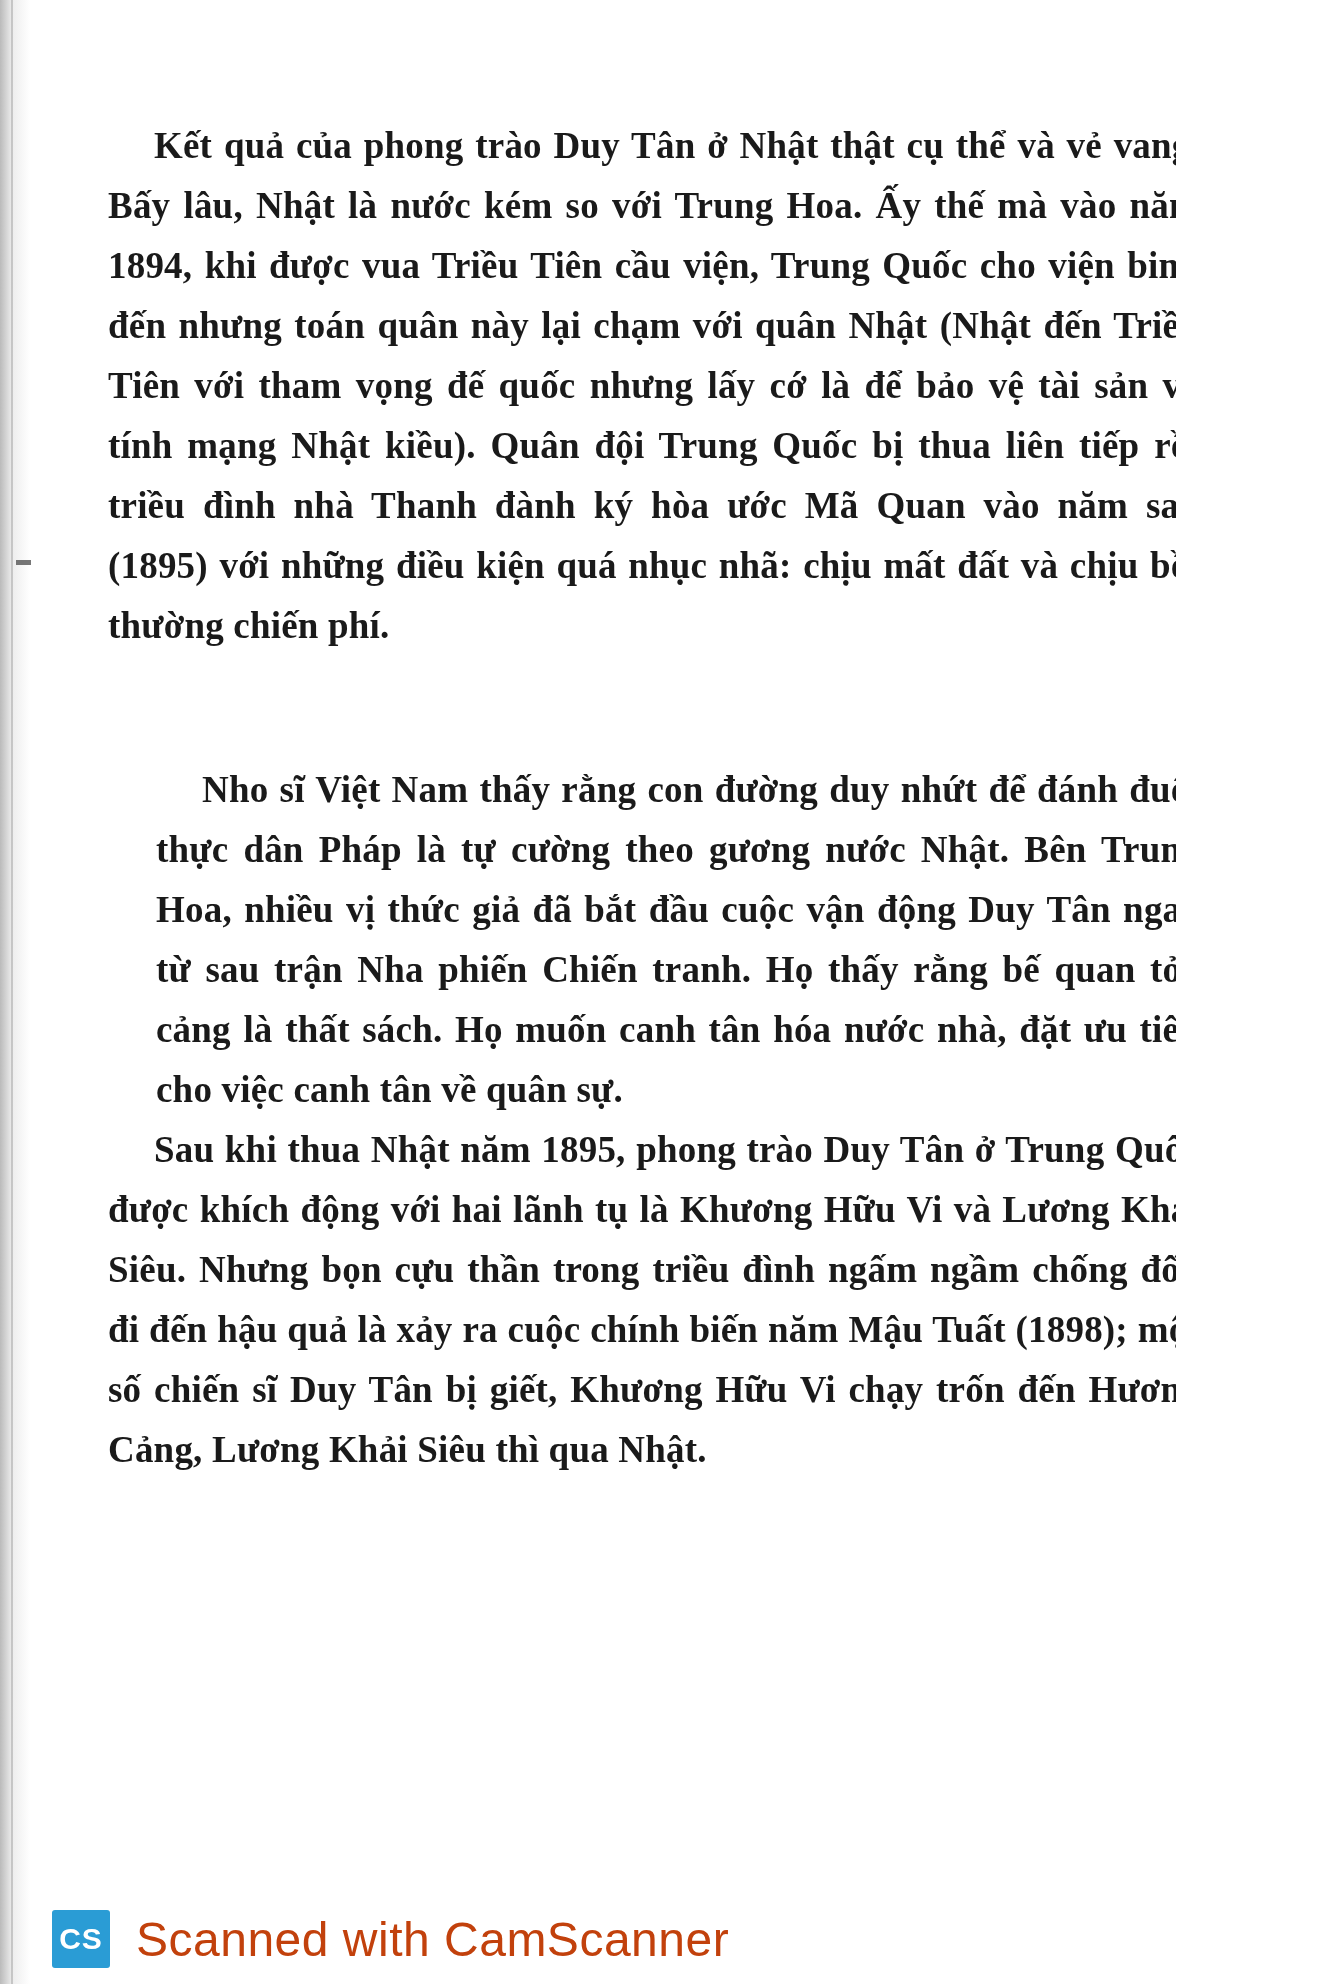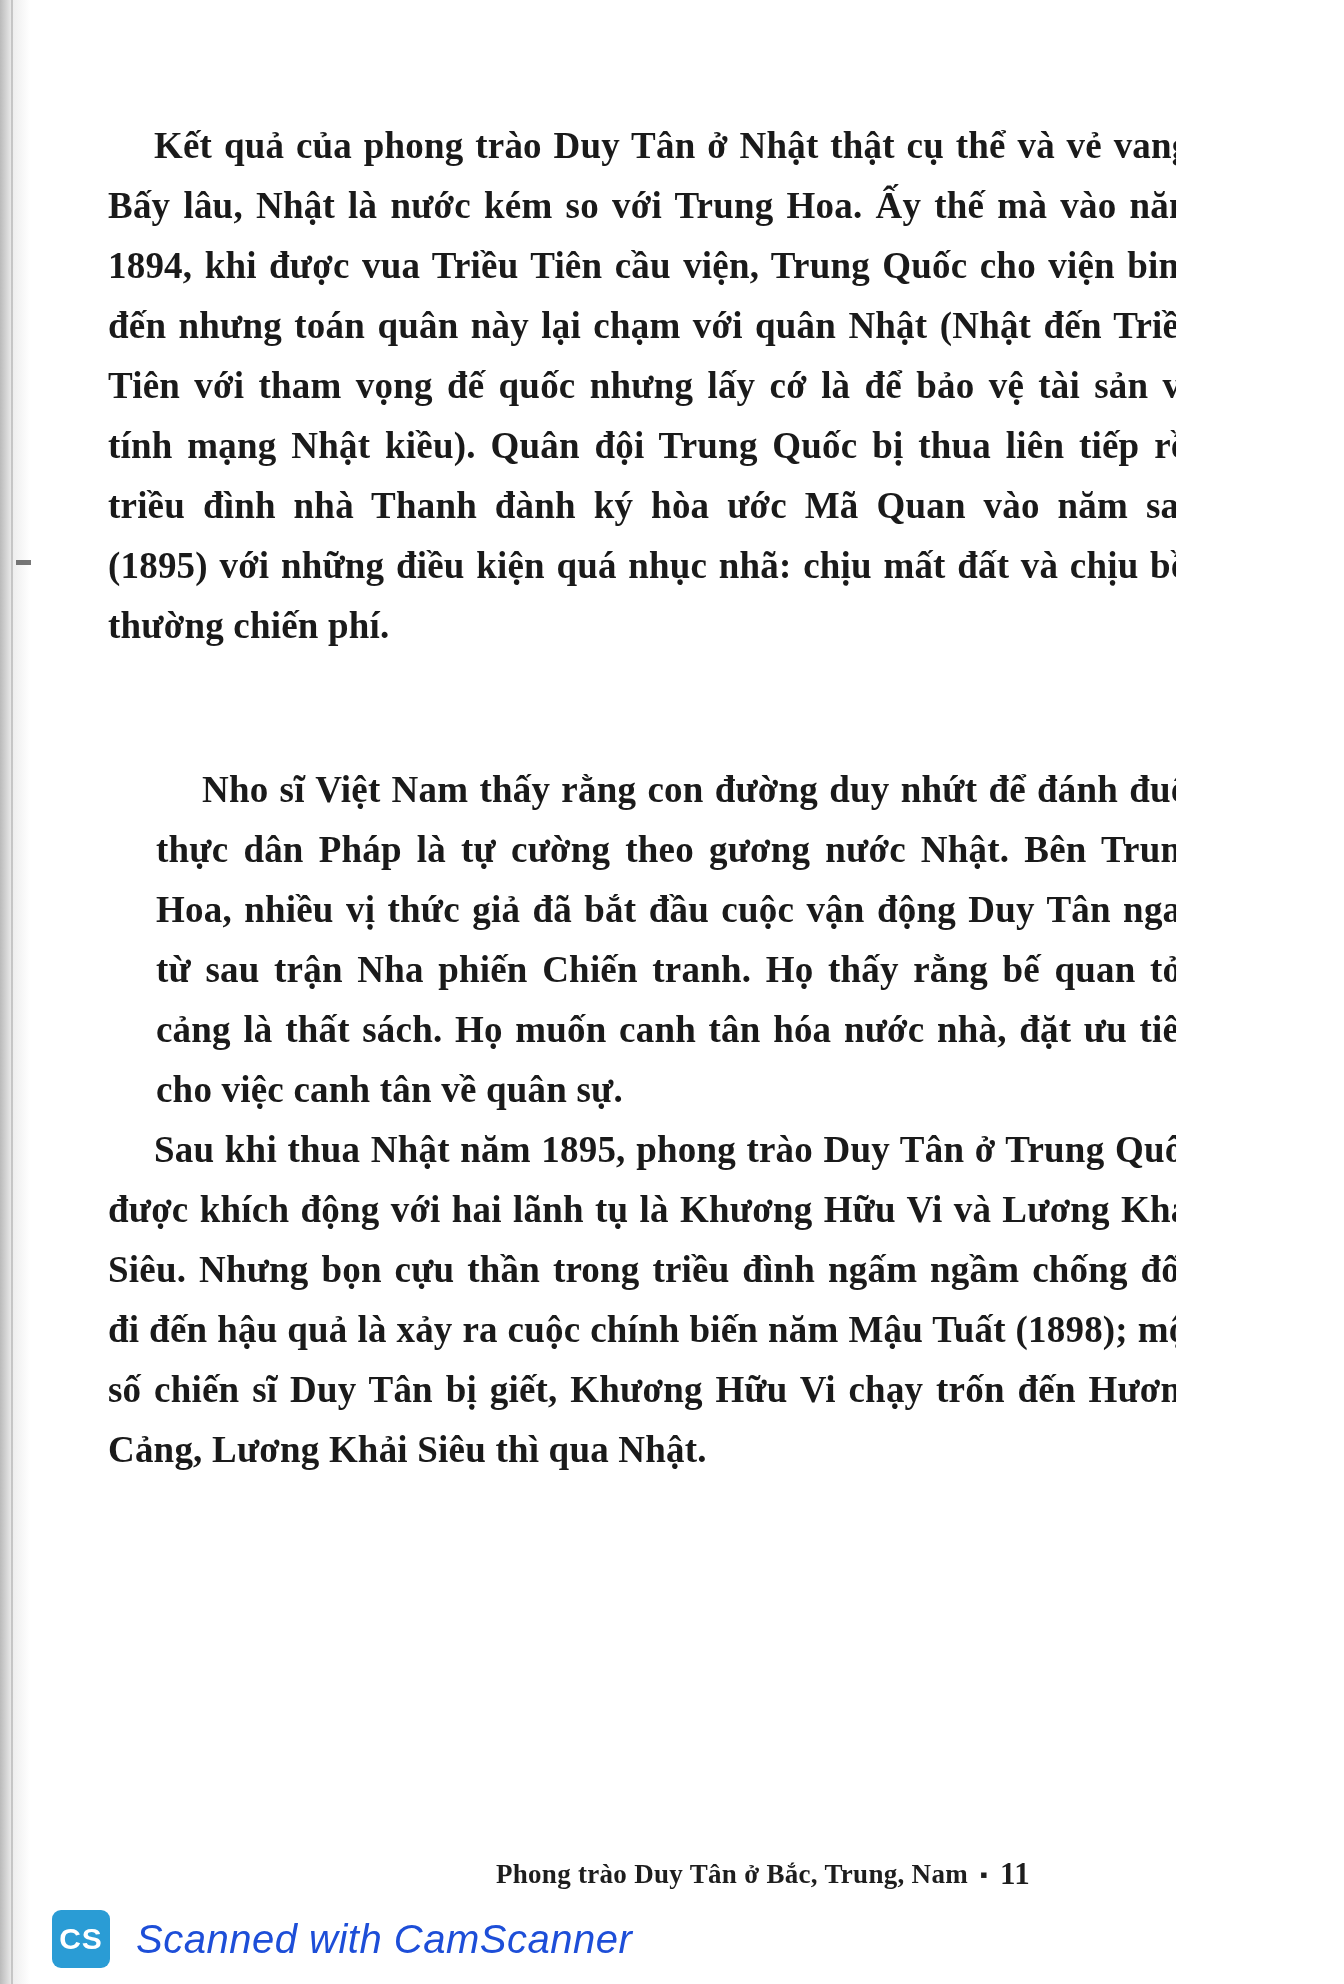--- a/index.html
+++ b/index.html
@@ -87,58 +87,52 @@
     bottom: 16px;
     display: flex;
     align-items: center;
     gap: 26px;
     font-family: "Liberation Sans", sans-serif;
   }
   .cs-logo {
     width: 58px;
     height: 58px;
     background: #2a9cd5;
-    border-radius: 9px;
+    border-radius: 3px;
     display: flex;
     align-items: center;
     justify-content: center;
     color: #ffffff;
     font-weight: 700;
     font-size: 30px;
     letter-spacing: 1px;
     font-family: "Liberation Sans", sans-serif;
   }
   .cs-label {
-    font-size: 40px;
+    font-size: 48px;
     font-weight: 400;
-    color: #1d4ed8;
+    color: #c2410c;
     letter-spacing: 0.5px;
-    font-style: italic;
   }
 </style>
 </head>
 <body>
 
 <div class="page">
 
   <div class="scan-edge"></div>
   <div class="scan-line"></div>
   <div class="margin-mark"></div>
 
   <main class="text-block">
     <p class="para">Kết quả của phong trào Duy Tân ở Nhật thật cụ thể và vẻ vang. Bấy lâu, Nhật là nước kém so với Trung Hoa. Ấy thế mà vào năm 1894, khi được vua Triều Tiên cầu viện, Trung Quốc cho viện binh đến nhưng toán quân này lại chạm với quân Nhật (Nhật đến Triều Tiên với tham vọng đế quốc nhưng lấy cớ là để bảo vệ tài sản và tính mạng Nhật kiều). Quân đội Trung Quốc bị thua liên tiếp rồi triều đình nhà Thanh đành ký hòa ước Mã Quan vào năm sau (1895) với những điều kiện quá nhục nhã: chịu mất đất và chịu bồi thường chiến phí.</p>
     <p class="para gap-before">Nho sĩ Việt Nam thấy rằng con đường duy nhứt để đánh đuổi thực dân Pháp là tự cường theo gương nước Nhật. Bên Trung Hoa, nhiều vị thức giả đã bắt đầu cuộc vận động Duy Tân ngay từ sau trận Nha phiến Chiến tranh. Họ thấy rằng bế quan tỏa cảng là thất sách. Họ muốn canh tân hóa nước nhà, đặt ưu tiên cho việc canh tân về quân sự.</p>
     <p class="para">Sau khi thua Nhật năm 1895, phong trào Duy Tân ở Trung Quốc được khích động với hai lãnh tụ là Khương Hữu Vi và Lương Khải Siêu. Nhưng bọn cựu thần trong triều đình ngấm ngầm chống đối, đi đến hậu quả là xảy ra cuộc chính biến năm Mậu Tuất (1898); một số chiến sĩ Duy Tân bị giết, Khương Hữu Vi chạy trốn đến Hương Cảng, Lương Khải Siêu thì qua Nhật.</p>
   </main>
 
-  <footer class="page-footer">
-    <span class="footer-title">Phong trào Duy Tân ở Bắc, Trung, Nam</span>
-    <span class="footer-sep">▪</span>
-    <span class="page-number">11</span>
-  </footer>
 
   <div class="watermark">
     <div class="cs-logo">
       <span>CS</span>
     </div>
     <div class="cs-label">Scanned with CamScanner</div>
   </div>
 
 </div>
 

